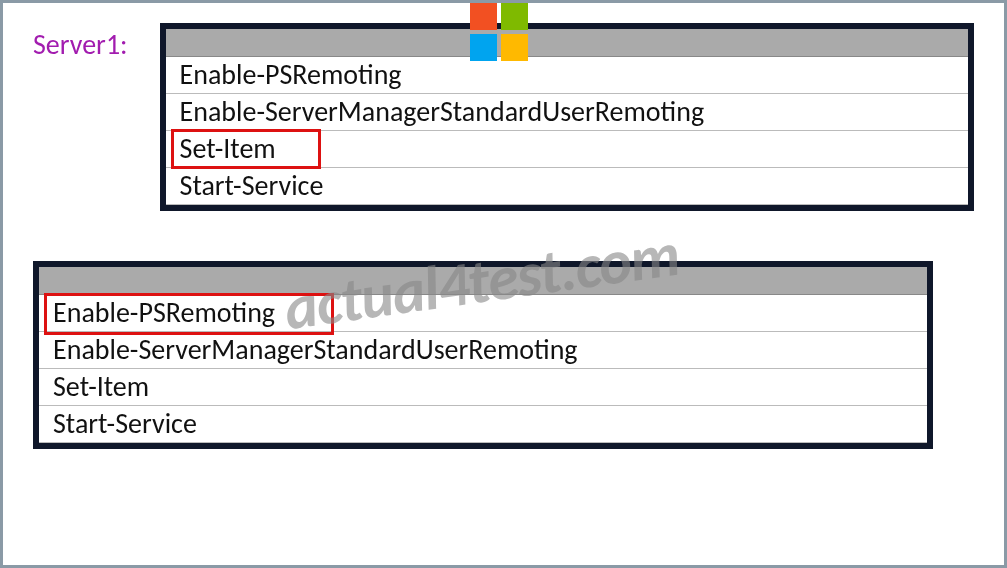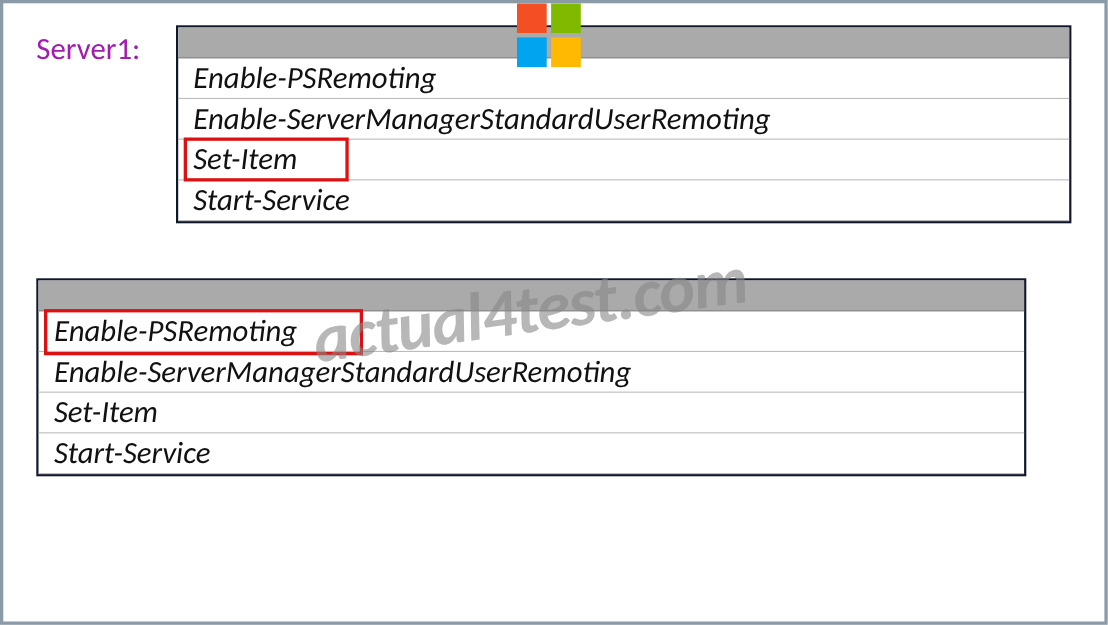--- a/index.html
+++ b/index.html
@@ -18,23 +18,22 @@
       margin-bottom: 50px;
     }
     .block-label {
       width: 140px;
       font-size: 28px;
       color: #a21caf;
       padding-top: 4px;
     }
     .listbox {
       width: 900px;
-      border: 2px solid #0f172a;
+      border: 6px solid #0f172a;
       position: relative;
-      font-style: italic;
     }
     .listbox-header {
       height: 28px;
       background: #aaa;
       border-bottom: 1px solid #888;
     }
     .listbox-row {
       font-size: 28px;
       color: #111;
       padding: 0 14px;

